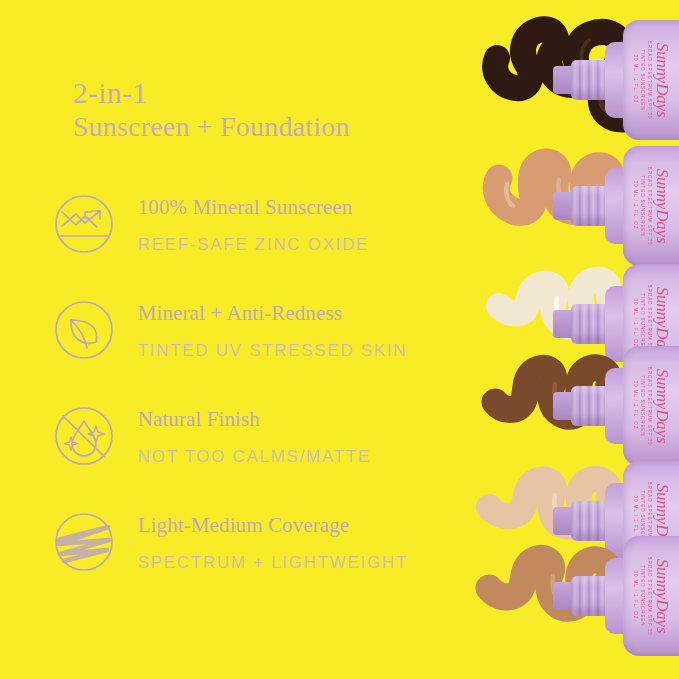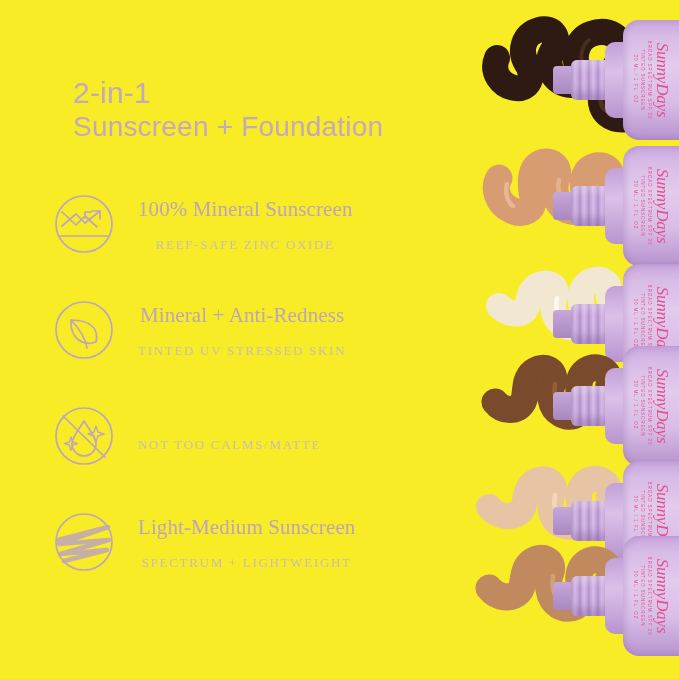--- a/index.html
+++ b/index.html
@@ -19,21 +19,21 @@
     background: #F7EC26;
     overflow: hidden;
   }
 
   
   .headline {
     position: absolute;
     left: 73px;
     top: 75px;
     color: #C3A8BE;
-    font-family: Liberation Sans, sans-serif;
+    font-family: Liberation Serif, serif;
     line-height: 1.18;
   }
   .headline .line1 {
     display: block;
     font-size: 30px;
     letter-spacing: 0.2px;
   }
   .headline .line2 {
     display: block;
     font-size: 28px;
@@ -61,35 +61,34 @@
     display: flex;
     align-items: center;
     justify-content: center;
   }
   .feature .icon-wrap svg {
     display: block;
   }
   .feature .texts {
     margin-left: 20px;
     padding-top: 2px;
-    text-align: center;
   }
   .feature .ftitle {
     display: block;
     font-family: "Liberation Serif", serif;
     font-size: 21px;
     color: #BFA4BB;
     line-height: 1.15;
     letter-spacing: 0.1px;
   }
   .feature .fsub {
     display: block;
     margin-top: 16px;
-    font-family: Liberation Serif, serif;
-    font-size: 13px;
+    font-family: Liberation Sans, sans-serif;
+    font-size: 17px;
     color: #C9BBB6;
     letter-spacing: 1.7px;
   }
 
   
   .product-column {
     position: absolute;
     right: 0;
     top: 0;
     width: 230px;
@@ -250,33 +249,34 @@
       <span class="icon-wrap">
         <svg width="64" height="64" viewBox="0 0 64 64" fill="none" stroke="#C0A5BC" stroke-width="1.7" stroke-linecap="round" stroke-linejoin="round">
           <circle cx="32" cy="32" r="28"></circle>
           <path d="M32 17 C38 27 44 33 44 40 C44 47 38 52 32 52 C26 52 20 47 20 40 C20 33 26 27 32 17 Z"></path>
           <path d="M11 12 L53 53"></path>
           <path d="M44 22 L46 28 L52 30 L46 32 L44 38 L42 32 L36 30 L42 28 Z" stroke-width="1.4"></path>
           <path d="M19 33 L20.6 38 L25.6 39.6 L20.6 41.2 L19 46.2 L17.4 41.2 L12.4 39.6 L17.4 38 Z" stroke-width="1.4"></path>
         </svg>
       </span>
       <span class="texts">
+        <span class="ftitle">Natural Finish</span>
         <span class="fsub">NOT TOO CALMS/MATTE</span>
       </span>
     </div>
 
     <div class="feature">
       <span class="icon-wrap">
         <svg width="64" height="64" viewBox="0 0 64 64" fill="none" stroke="#C0A5BC" stroke-linecap="round" stroke-linejoin="round">
           <circle cx="32" cy="32" r="28" stroke-width="1.7"></circle>
           <path d="M6 30 L56 17 L7 34 L57 30 L8 44 L55 40 L12 51" stroke-width="4.5" stroke-opacity="0.85"></path>
         </svg>
       </span>
       <span class="texts">
-        <span class="ftitle">Light-Medium Sunscreen</span>
+        <span class="ftitle">Light-Medium Coverage</span>
         <span class="fsub">SPECTRUM + LIGHTWEIGHT</span>
       </span>
     </div>
 
   </div>
 
   <div class="product-column">
 
     <div class="product-unit" style="top:14px;">
       <span class="swatch">

